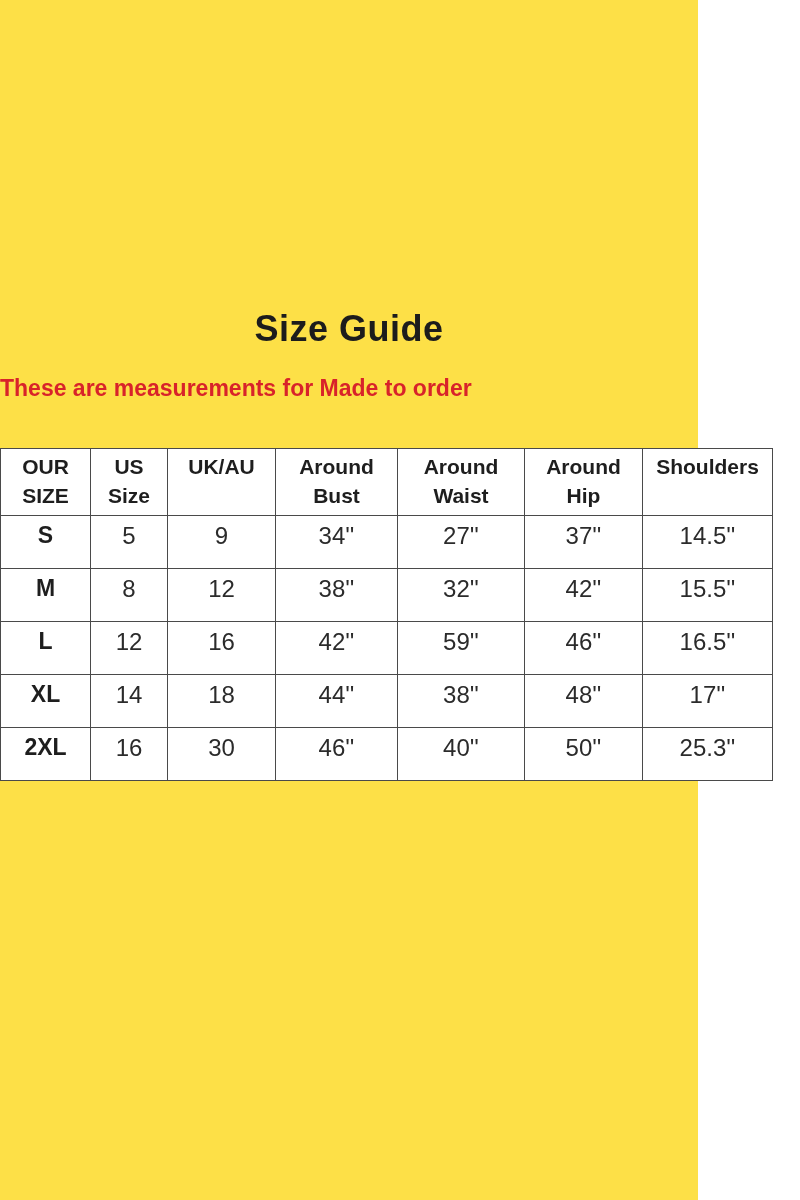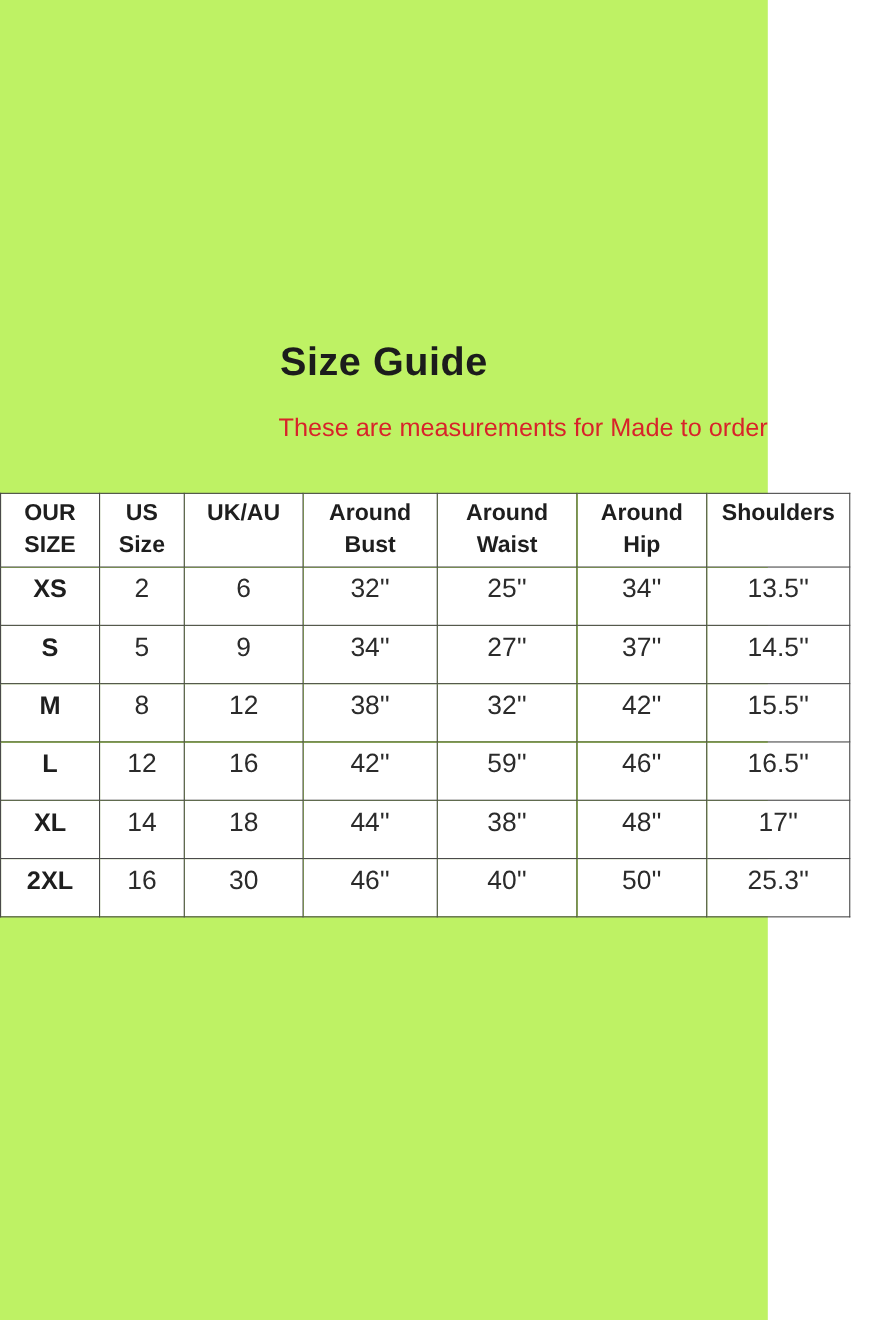--- a/index.html
+++ b/index.html
@@ -11,38 +11,38 @@
     width: 800px;
     height: 1200px;
     font-family: "Liberation Sans", sans-serif;
     color: #222222;
     overflow: hidden;
   }
   .page {
     width: 698px;
     height: 1200px;
     position: relative;
-    background: #bef264;
+    background: #fde047;
   }
   .title {
     margin: 0;
     padding-top: 306px;
     text-align: center;
     font-size: 36px;
     font-weight: bold;
     letter-spacing: 0.5px;
     color: #1c1c1c;
     line-height: 1.25;
   }
   .subtitle {
     margin: 0;
     margin-top: 25px;
-    text-align: right;
+    text-align: left;
     font-size: 23px;
-    font-weight: normal;
+    font-weight: bold;
     color: #d8232a;
     line-height: 1.1;
   }
   table.size-table {
     border-collapse: collapse;
     table-layout: fixed;
     width: 772px;
     margin: 47px auto 0 auto;
   }
   .size-table col.c0 { width: 90px; }
@@ -112,29 +112,20 @@
 Bust</th>
         <th>Around
 Waist</th>
         <th>Around
 Hip</th>
         <th>Shoulders</th>
       </tr>
     </thead>
     <tbody>
       <tr>
-        <td class="size-name">XS</td>
-        <td>2</td>
-        <td>6</td>
-        <td>32''</td>
-        <td>25''</td>
-        <td>34''</td>
-        <td>13.5''</td>
-      </tr>
-      <tr>
         <td class="size-name">S</td>
         <td>5</td>
         <td>9</td>
         <td>34''</td>
         <td>27''</td>
         <td>37''</td>
         <td>14.5''</td>
       </tr>
       <tr>
         <td class="size-name">M</td>

